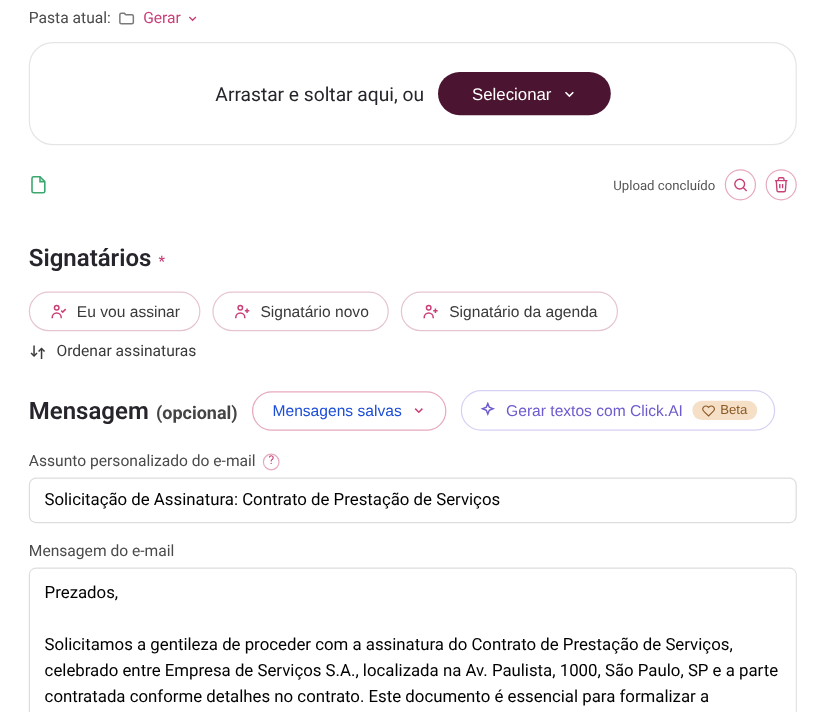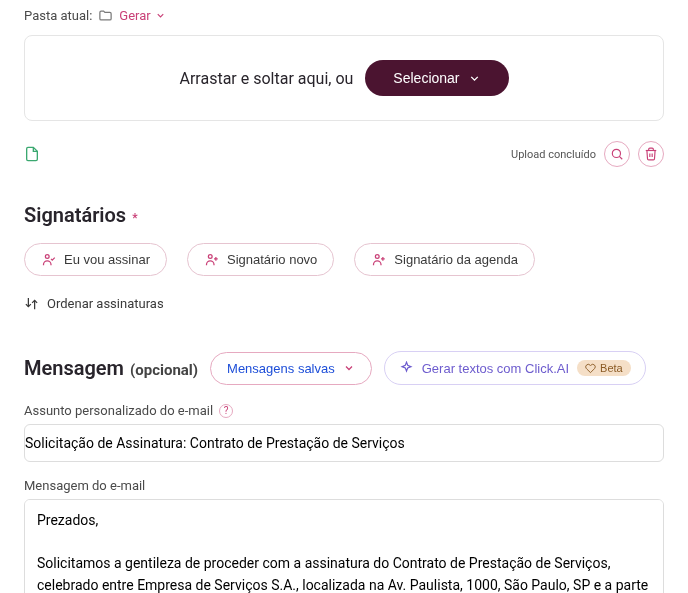--- a/index.html
+++ b/index.html
@@ -22,21 +22,21 @@
     .folder-name {
       color: #c94077;
       display: flex;
       align-items: center;
       gap: 4px;
       cursor: pointer;
     }
     .folder-icon { color: #7a7a7a; display:flex; align-items:center; }
     .dropzone {
       border: 1px solid #e5e5e5;
-      border-radius: 8px;
+      border-radius: 20px;
       padding: 24px;
       display: flex;
       align-items: center;
       justify-content: center;
       gap: 12px;
       margin-bottom: 20px;
     }
     .dropzone-text { font-size: 16px; color: #28242b; }
     .select-btn {
       background: #4b1430;
@@ -75,22 +75,22 @@
       margin-bottom: 16px;
       display: flex;
       align-items: baseline;
       gap: 6px;
     }
     .section-title .req { color: #c94077; font-size: 12px; }
     .optional { font-size: 15px; font-weight: 700; color: #444; }
     .pill-row {
       display: flex;
       align-items: center;
-      gap: 20px;
-      margin-bottom: 40px;
+      gap: 10px;
+      margin-bottom: 24px;
       flex-wrap: wrap;
     }
     .pill {
       border: 1px solid #e6c4d0;
       color: #3a3a3a;
       border-radius: 999px;
       padding: 8px 16px;
       font-size: 13px;
       display: flex;
       align-items: center;
@@ -150,21 +150,21 @@
       border: 1px solid #e6a9c0;
       color: #c94077;
       border-radius: 50%;
       display:flex; align-items:center; justify-content:center;
       font-size: 10px;
     }
     .text-input {
       width: 100%;
       border: 1px solid #ddd;
       border-radius: 6px;
-      padding: 10px 0;
+      padding: 10px 12px;
       font-size: 14px;
       margin-bottom: 16px;
       font-family: inherit;
     }
     .textarea {
       width: 100%;
       border: 1px solid #ddd;
       border-radius: 6px;
       padding: 10px 12px;
       font-size: 14px;

